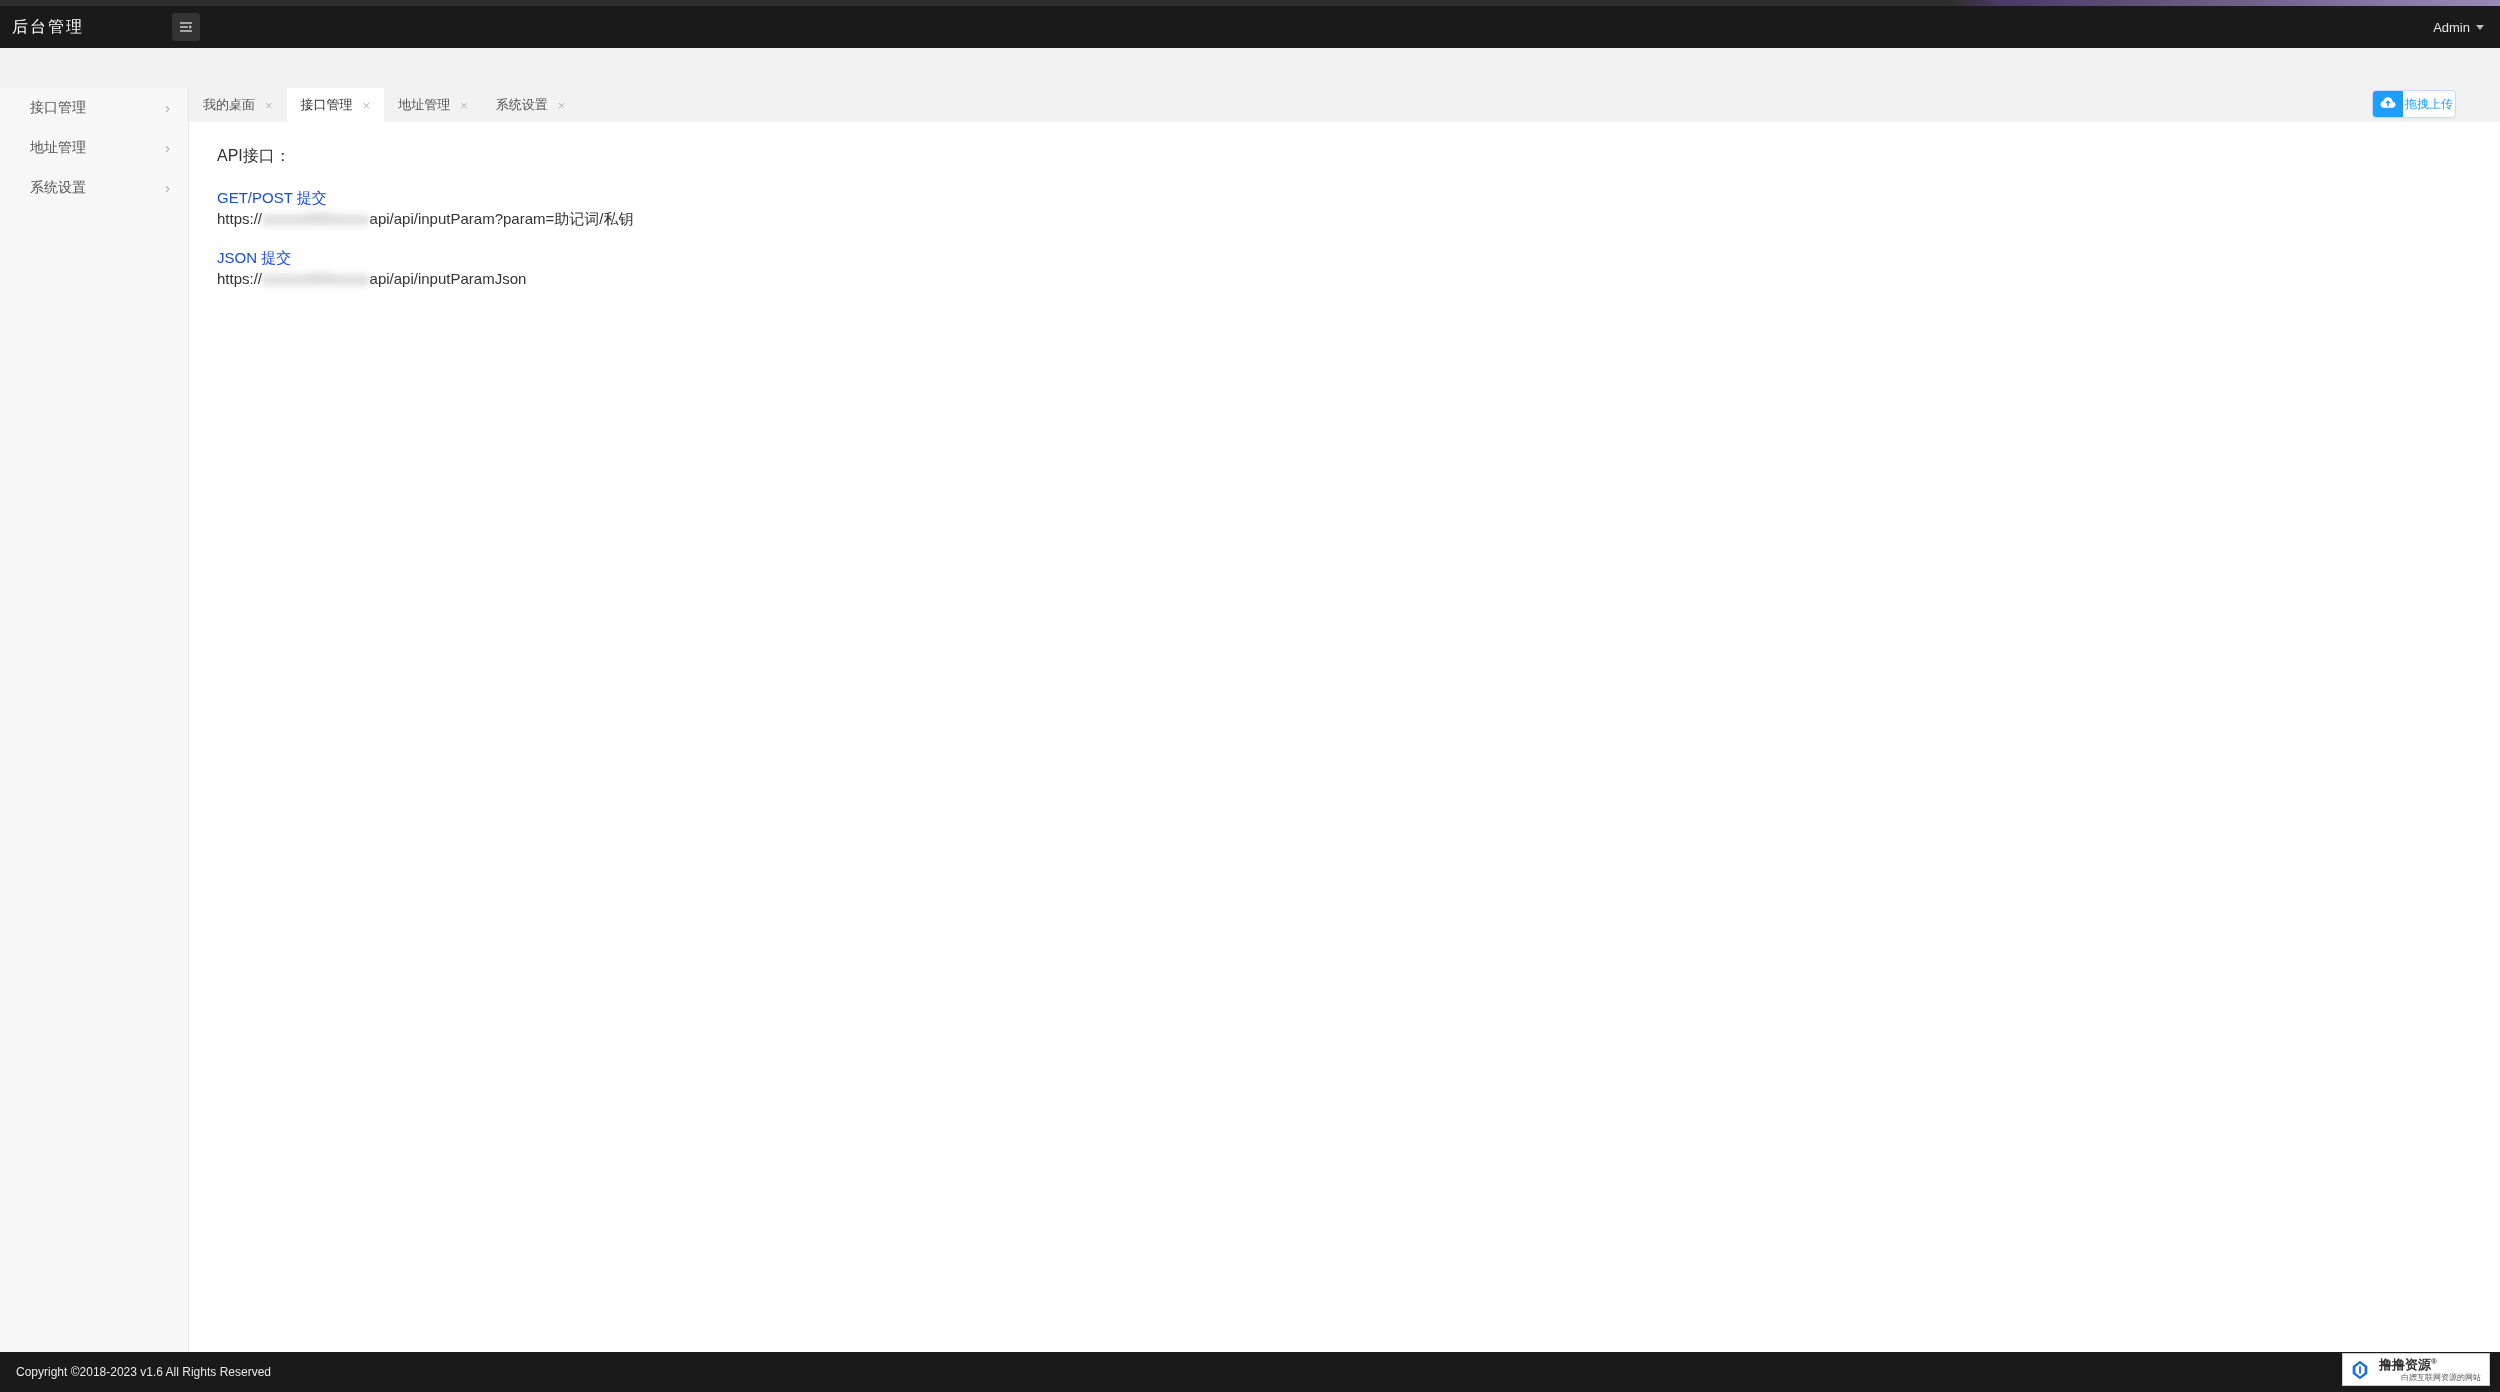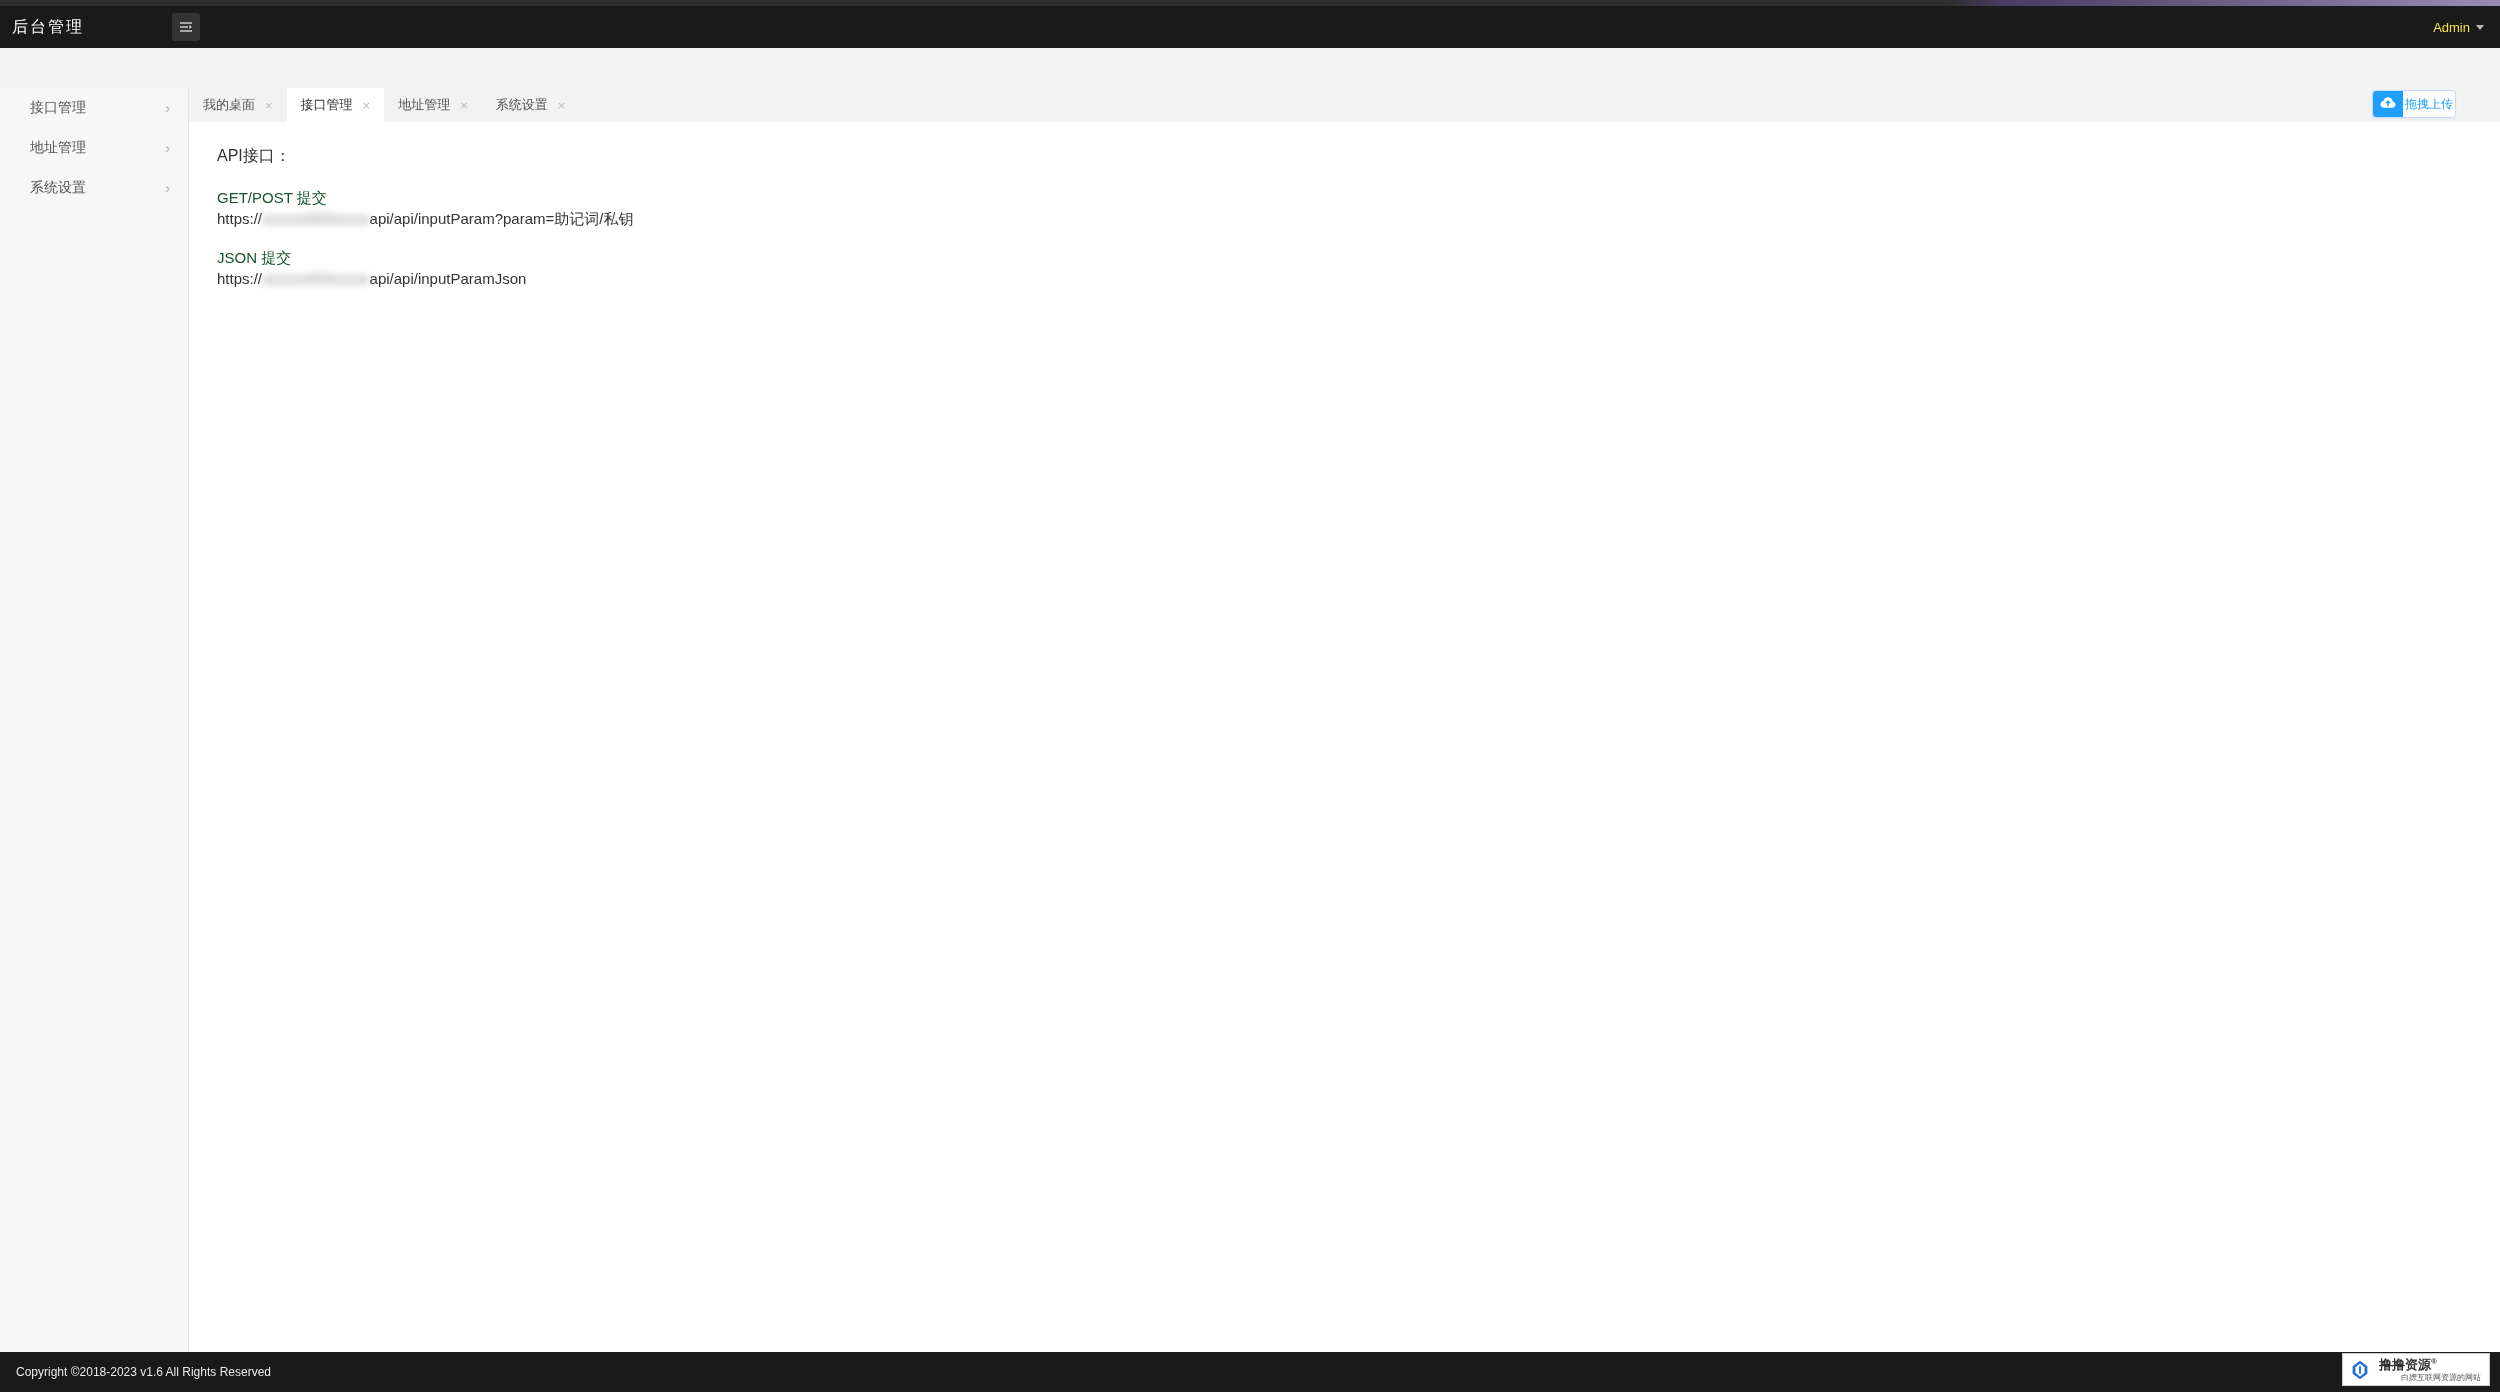--- a/index.html
+++ b/index.html
@@ -8,21 +8,21 @@
 
 
 .topstrip { height: 6px; background: linear-gradient(90deg,#2e2e2e 0%,#2e2e2e 78%,#4b3a63 80%,#6a5a82 88%,#9a8ab5 100%); }
 
 
 .header { height: 42px; background: #1a1a1a; color: #fff; display: flex; align-items: center; padding: 0 16px 0 12px; }
 .header .brand { font-size: 16px; font-weight: 500; letter-spacing: 2px; width: 160px; }
 .header .toggle { width: 28px; height: 28px; background: #333; border-radius: 3px; display: flex; align-items: center; justify-content: center; cursor: pointer; }
 .header .toggle svg { width: 16px; height: 16px; fill: #ccc; }
 .header .spacer { flex: 1; }
-.header .user { display: flex; align-items: center; gap: 6px; cursor: pointer; color: #fde047; font-size: 13px; }
+.header .user { display: flex; align-items: center; gap: 6px; cursor: pointer; color: #e5e5e5; font-size: 13px; }
 .header .user .caret { width: 0; height: 0; border-left: 4px solid transparent; border-right: 4px solid transparent; border-top: 5px solid #bbb; }
 
 .mainrow { flex: 1; display: flex; min-height: 0; margin-top: 40px; }
 
 
 .sidebar { width: 189px; background: #f7f7f7; border-right: 1px solid #e5e5e5; }
 .sidebar .item { height: 40px; display: flex; align-items: center; padding: 0 18px 0 30px; color: #555; cursor: pointer; justify-content: space-between; }
 .sidebar .item .chev { color: #aaa; font-size: 14px; }
 
 
@@ -36,21 +36,21 @@
 
 
 .upload { position: absolute; top: 2px; right: 44px; display: flex; align-items: center; background: #fff; border: 1px solid #c7dbff; border-radius: 4px; height: 28px; overflow: hidden; box-shadow: 0 1px 2px rgba(0,0,0,.05); }
 .upload .ico { width: 30px; height: 100%; background: #1e9fff; display: flex; align-items: center; justify-content: center; }
 .upload .ico svg { width: 18px; height: 18px; fill: #fff; }
 .upload .txt { padding: 0 2px; color: #1e9fff; font-size: 12px; }
 
 
 .page { flex: 1; background: #fff; padding: 24px 28px; color: #333; overflow: auto; }
 .page .h { font-size: 16px; margin-bottom: 22px; }
-.page .red { color: #14532d; margin-bottom: 2px; font-size: 15px; }
+.page .red { color: #1d4ed8; margin-bottom: 2px; font-size: 15px; }
 .page .url { margin-bottom: 20px; font-size: 15px; word-break: break-all; }
 .page .url .blur { filter: blur(4px); color: #888; user-select: none; }
 
 
 .footer { height: 40px; background: #1a1a1a; color: #eaeaea; display: flex; align-items: center; padding: 0 16px; font-size: 12px; }
 
 
 .wm { position: fixed; right: 10px; bottom: 6px; background: #fff; border: 1px solid #ccc; padding: 2px 8px 2px 6px; display: flex; align-items: center; gap: 8px; font-size: 13px; font-weight: 700; color: #333; }
 .wm svg { width: 22px; height: 22px; }
 .wm .r { font-size: 8px; vertical-align: super; }

